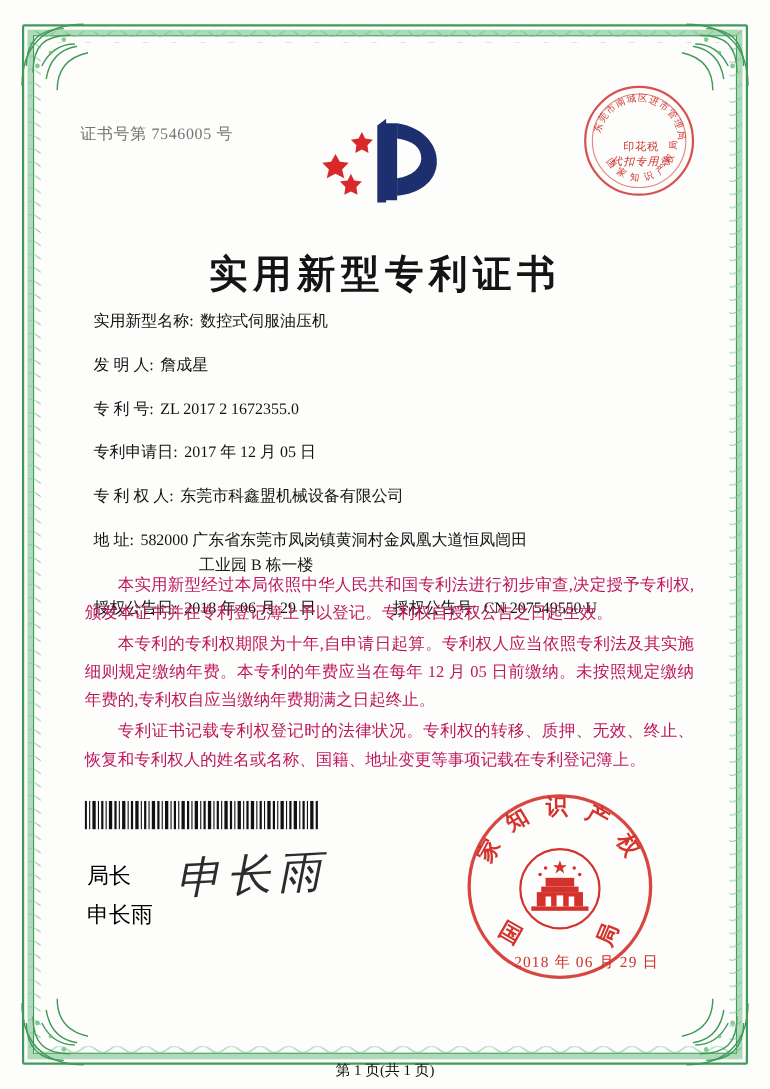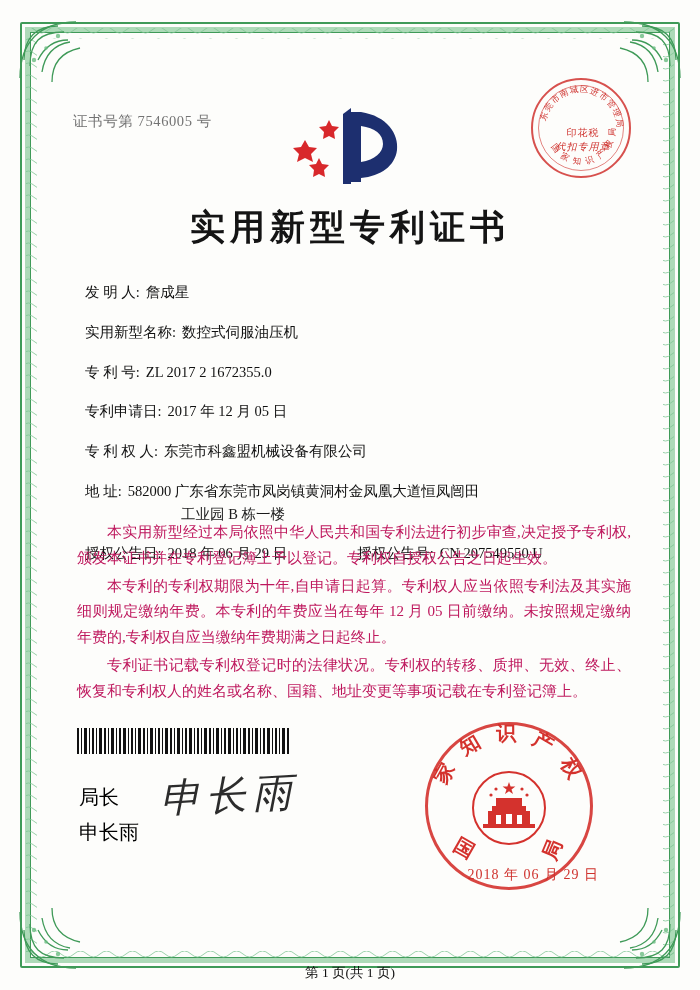--- a/index.html
+++ b/index.html
@@ -116,21 +116,21 @@
     left: 50%;
     transform: translateX(-50%);
     top: 50px;
     width: 130px;
     height: 92px;
   }
 
   .title {
     position: absolute;
     left: 0; right: 0;
-    top: 154px;
+    top: 176px;
     text-align: center;
     font-size: 35px;
     font-weight: bold;
     letter-spacing: 5px;
     font-family: "Liberation Serif", serif;
     color: #141414;
   }
 
   
   .fields {
@@ -363,27 +363,27 @@
       <path d="M62 12 L62 82 L76 82 L76 12 Z" fill="#1d2f6f"></path>
       <path d="M76 12 C102 16 114 34 112 50 C110 66 96 76 76 78 L76 62 C90 60 98 52 98 44 C98 34 90 28 76 26 Z" fill="#1d2f6f"></path>
       <path d="M58 14 L66 8 L66 84 L58 84 Z" fill="#1d2f6f"></path>
     </svg>
 
     <div class="title">实用新型专利证书</div>
 
     <div class="fields">
 
       <div class="row">
+        <span class="lbl sp1">实用新型名称:</span>
+        <span class="val">数控式伺服油压机</span>
+      </div>
+
+      <div class="row">
         <span class="lbl sp1">发 明 人:</span>
         <span class="val">詹成星</span>
-      </div>
-
-      <div class="row">
-        <span class="lbl sp1">实用新型名称:</span>
-        <span class="val">数控式伺服油压机</span>
       </div>
 
       <div class="row">
         <span class="lbl sp1">专 利 号:</span>
         <span class="val">ZL 2017 2 1672355.0</span>
       </div>
 
       <div class="row">
         <span class="lbl sp1">专利申请日:</span>
         <span class="val">2017 年 12 月 05 日</span>

